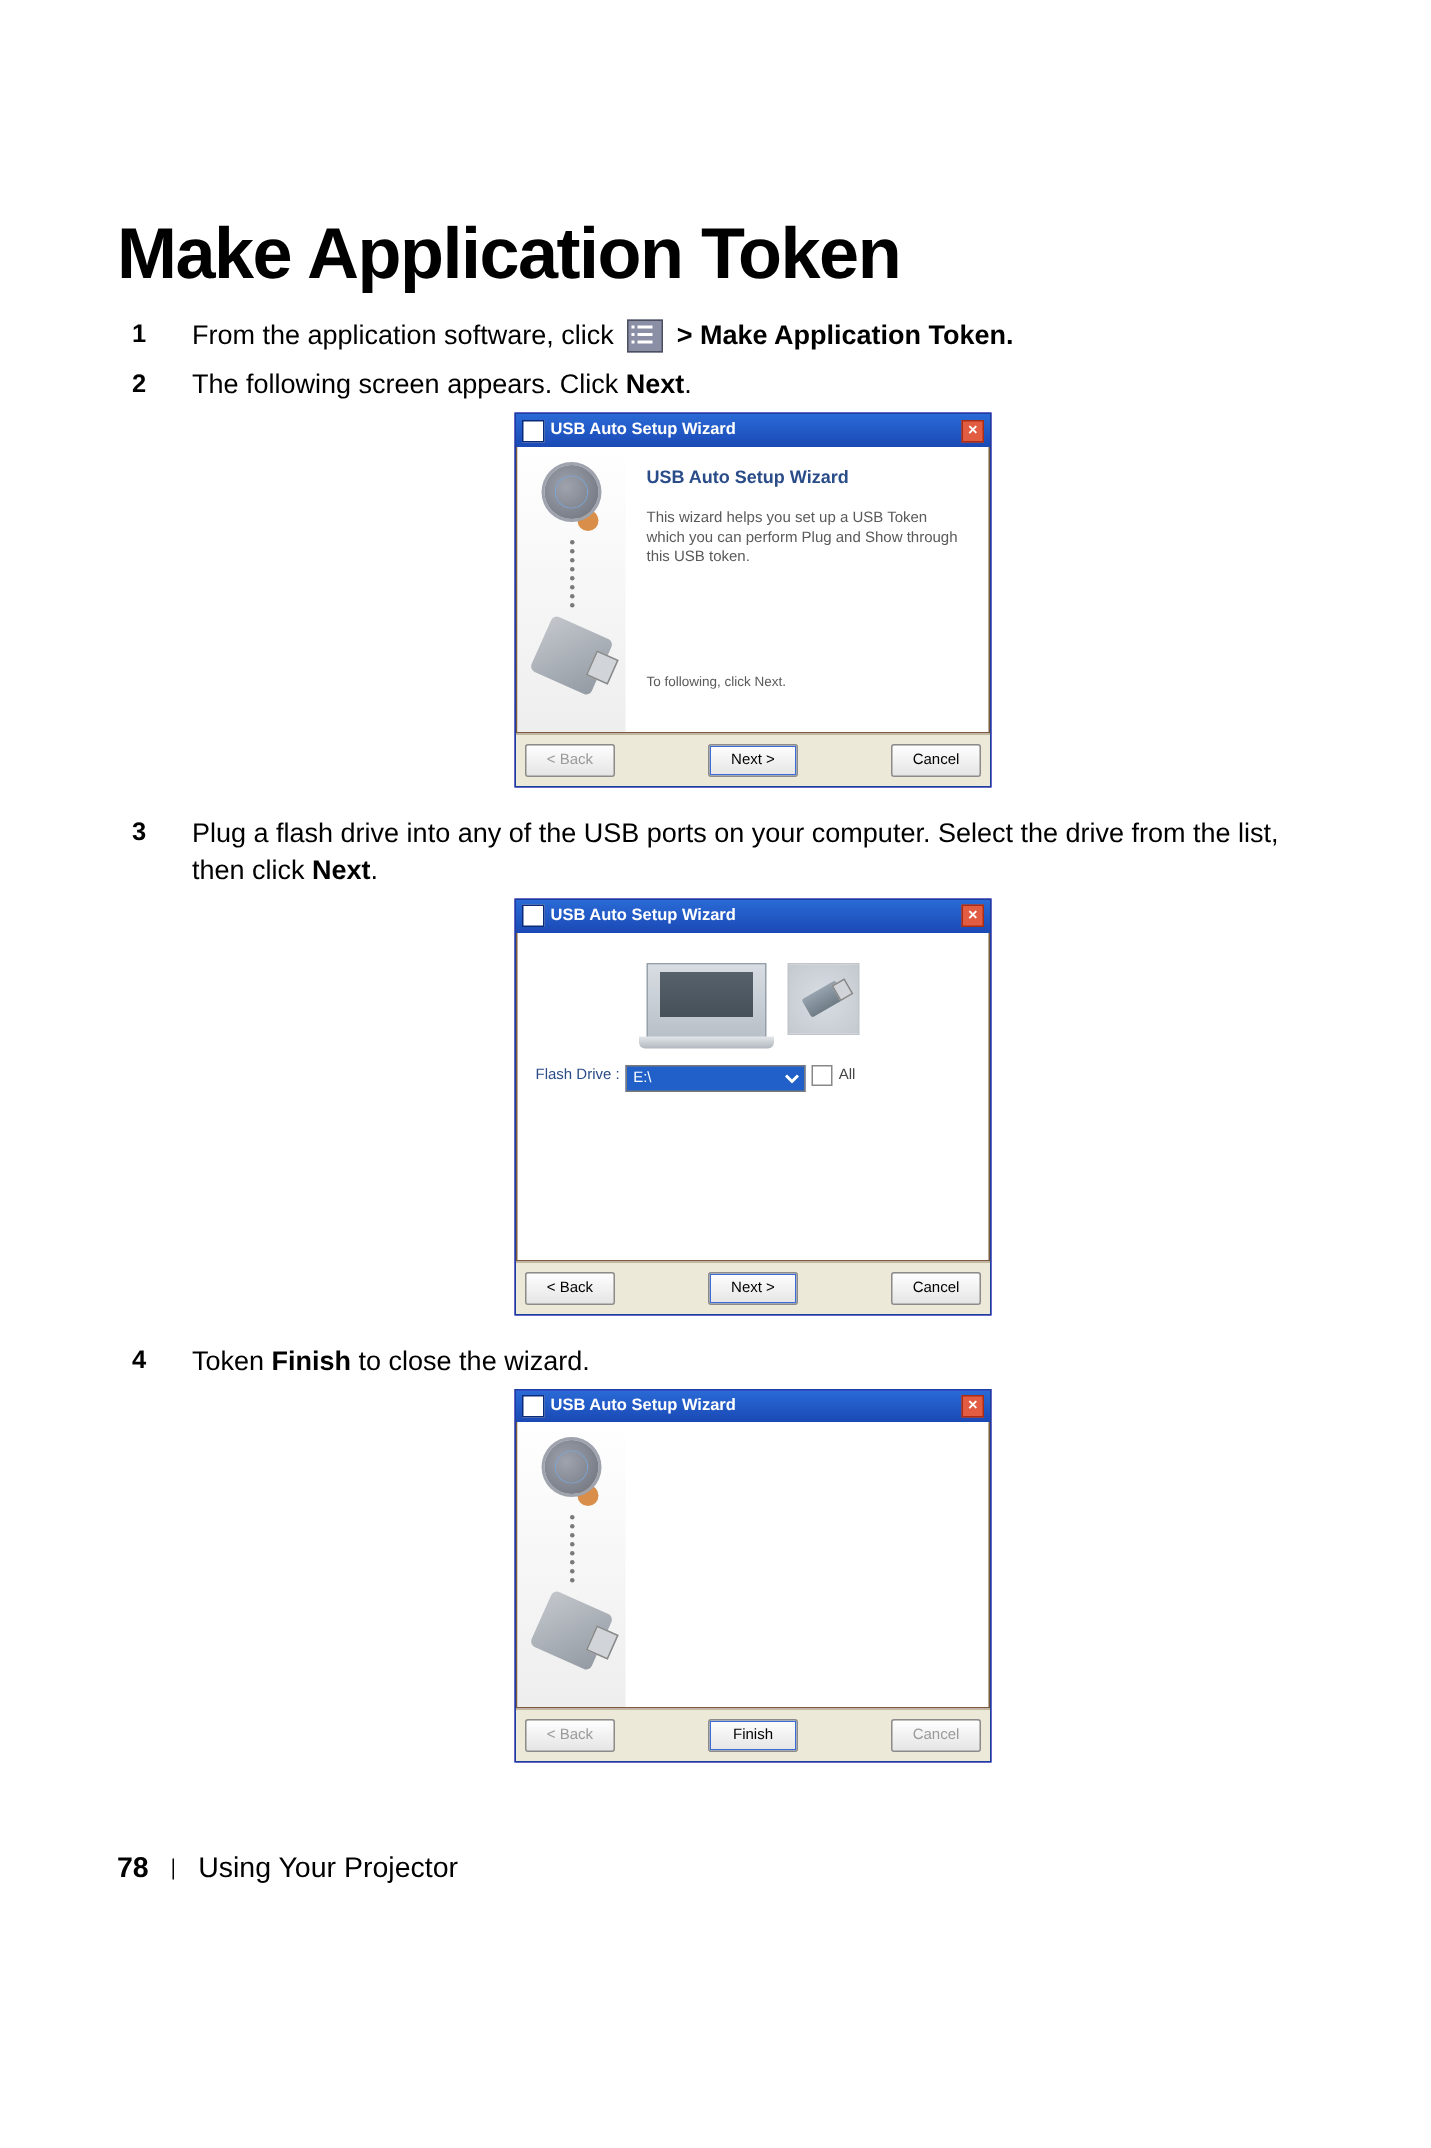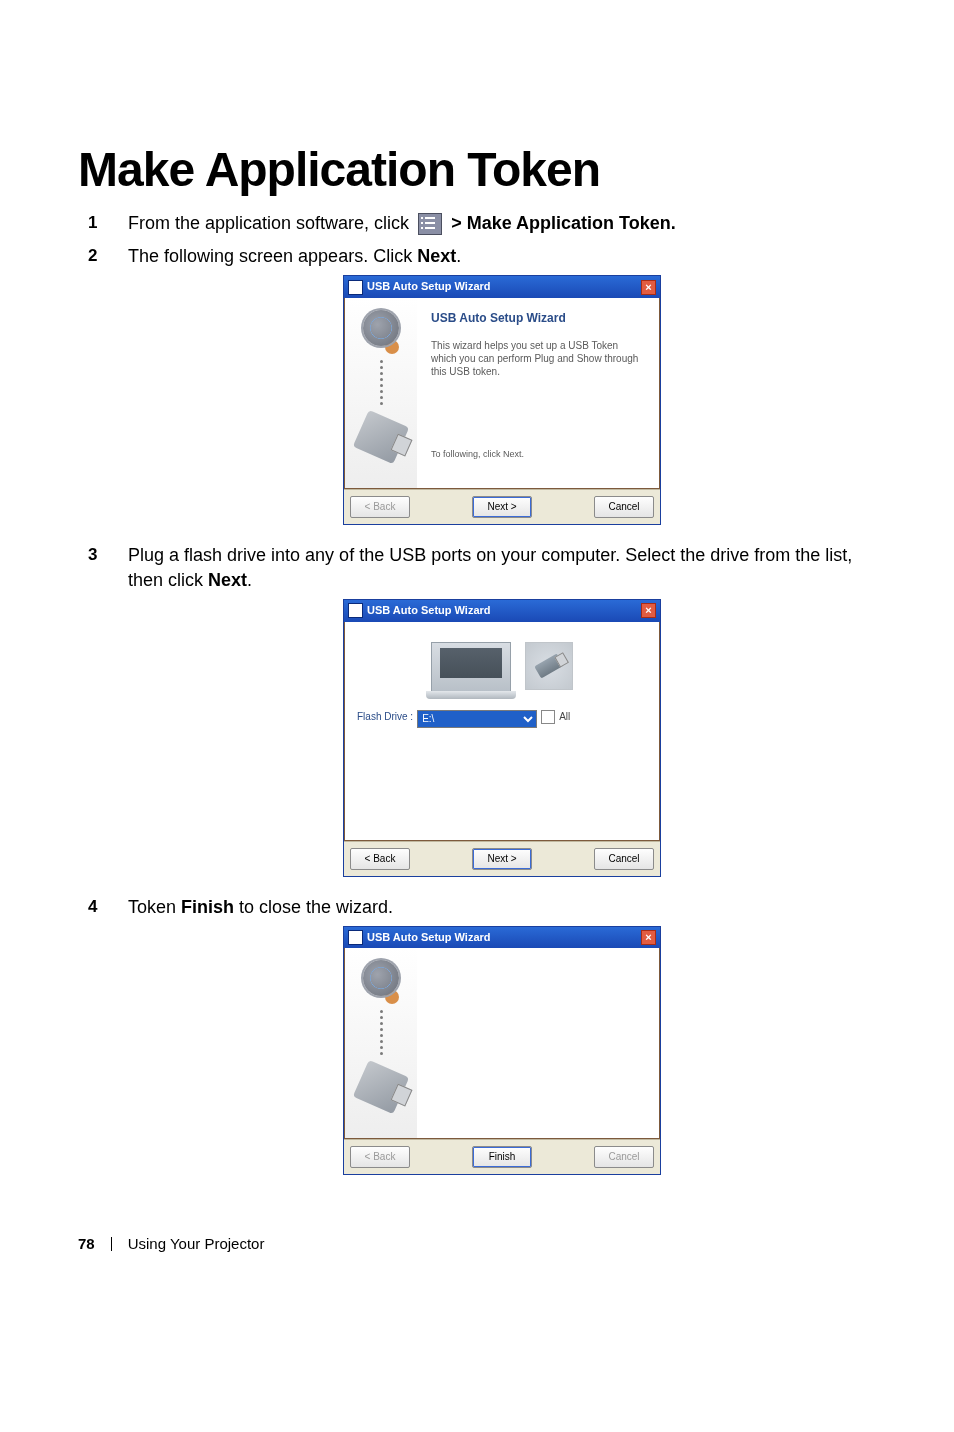--- a/index.html
+++ b/index.html
@@ -310,21 +310,21 @@
   }
   .flashdrive-row .all {
     font-size:10px;color:#444;
   }
   
   .footer {
     margin-top: 60px;
     display:flex;
     align-items: center;
     gap: 16px;
-    font-size: 15px;
+    font-size: 19px;
   }
   .footer .pnum { font-weight:900; font-family:"Arial Black",Arial,sans-serif; }
   .footer .divider { width:1px; height:14px; background:#000; }
 </style>
 </head>
 <body>
 
 <div class="page">
   <h1 class="title">Make Application Token</h1>
 

